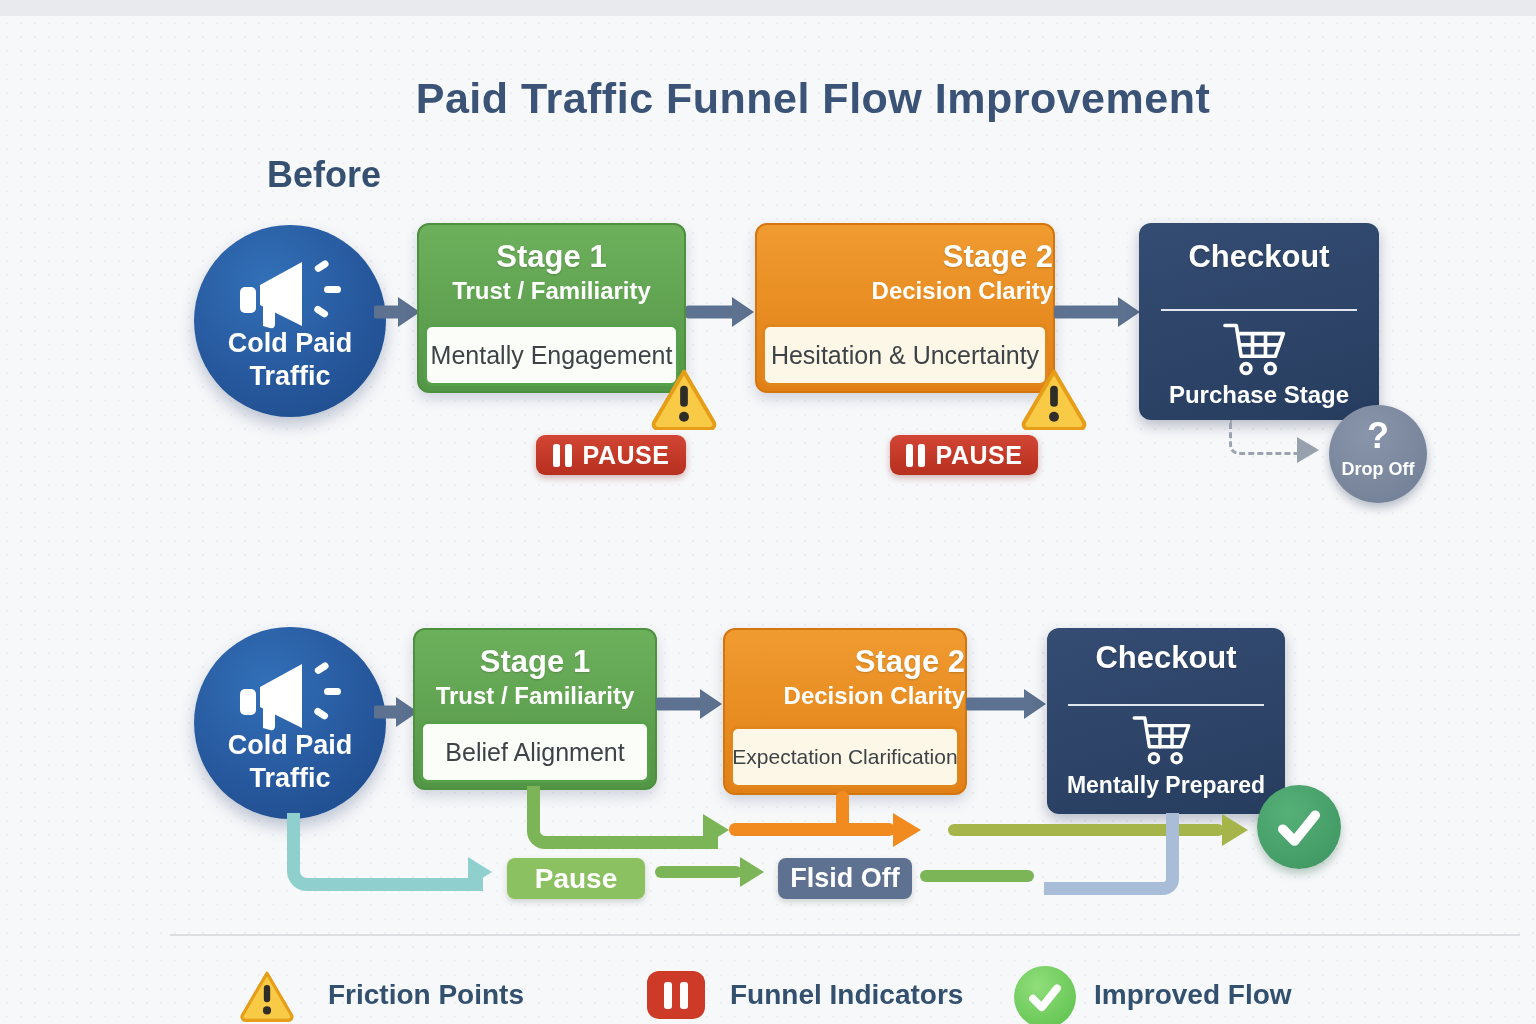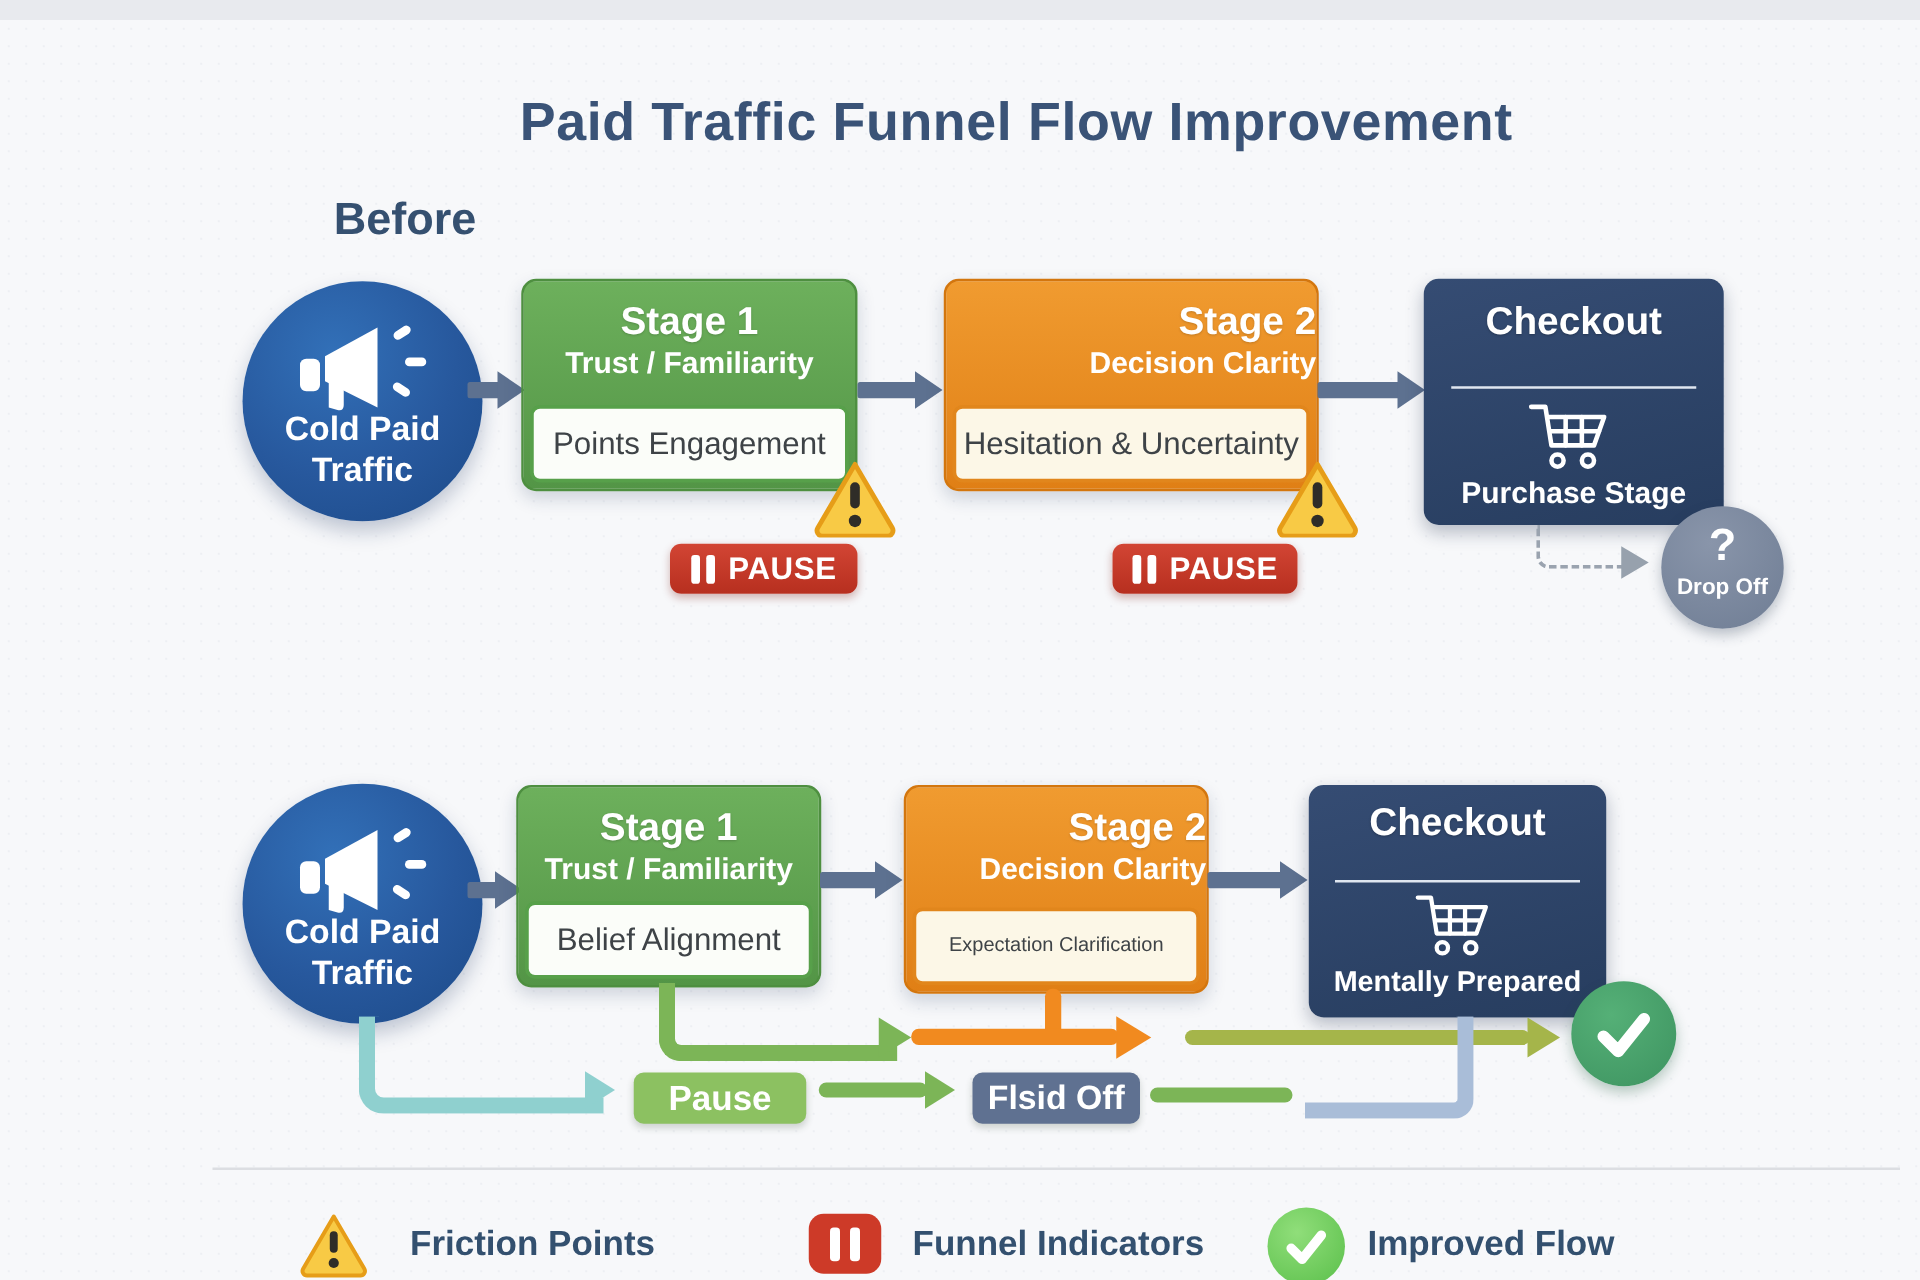--- a/index.html
+++ b/index.html
@@ -25,21 +25,21 @@
   
   .stage{border-radius:12px;color:#fff;text-align:center;box-shadow:0 6px 14px rgba(30,50,90,.18);}
   .stage.green{background:linear-gradient(180deg,#6db05c 0%,#539546 100%);border:2px solid #4e8f40;text-align:center;}
   .stage.orange{background:linear-gradient(180deg,#f09b30 0%,#e07f15 100%);border:2px solid #d3760e;text-align:right;}
   .stage .t1{margin-top:14px;font-size:31px;font-weight:700;text-shadow:0 1px 2px rgba(0,0,0,.18);}
   .stage .t2{margin-top:2px;font-size:24px;font-weight:600;}
   .stage .sub{position:absolute;left:5px;right:5px;bottom:5px;height:56px;border-radius:8px;
     display:flex;align-items:center;justify-content:center;font-size:25px;color:#3e4347;white-space:nowrap;}
   .stage.green .sub{background:#fbfdf9;border:3px solid #57a04a;}
   .stage.orange .sub{background:#fcf7e7;border:3px solid #e1861c;}
-  .sub.fit-sm{font-size:16px;}
+  .sub.fit-sm{font-size:21px;}
   
   .checkout{border-radius:12px;color:#fff;text-align:center;
     background:linear-gradient(165deg,#354c73 0%,#273d5f 100%);
     box-shadow:0 6px 14px rgba(20,35,70,.28);}
   .checkout .ct{font-size:31px;font-weight:700;margin-top:16px;text-shadow:0 1px 2px rgba(0,0,0,.25);}
   .checkout .line{position:absolute;left:9%;right:9%;height:2px;background:#dfe6f0;}
   .checkout .note{position:absolute;left:0;right:0;font-size:24px;font-weight:600;}
   
   .harrow .shaft{position:absolute;left:0;right:16px;top:50%;transform:translateY(-50%);height:13px;background:#5d7190;border-radius:2px;}
   .harrow .head{position:absolute;right:0;top:50%;transform:translateY(-50%);width:0;height:0;
@@ -102,21 +102,21 @@
   </div>
 
   <div class="abs harrow" style="left:374px;top:281px;width:46px;height:30px;">
     <span class="shaft"></span>
       <span class="head"></span>
   </div>
 
   <div class="abs stage green" style="left:417px;top:207px;width:265px;height:166px;">
     <div class="t1">Stage 1</div>
     <div class="t2">Trust / Familiarity</div>
-    <div class="sub">Points Engagement</div>
+    <div class="sub">Mentally Engagement</div>
   </div>
 
   <div class="abs harrow" style="left:686px;top:281px;width:68px;height:30px;">
     <span class="shaft"></span>
       <span class="head"></span>
   </div>
 
   <div class="abs stage orange" style="left:755px;top:207px;width:296px;height:166px;">
     <div class="t1">Stage 2</div>
     <div class="t2">Decision Clarity</div>

